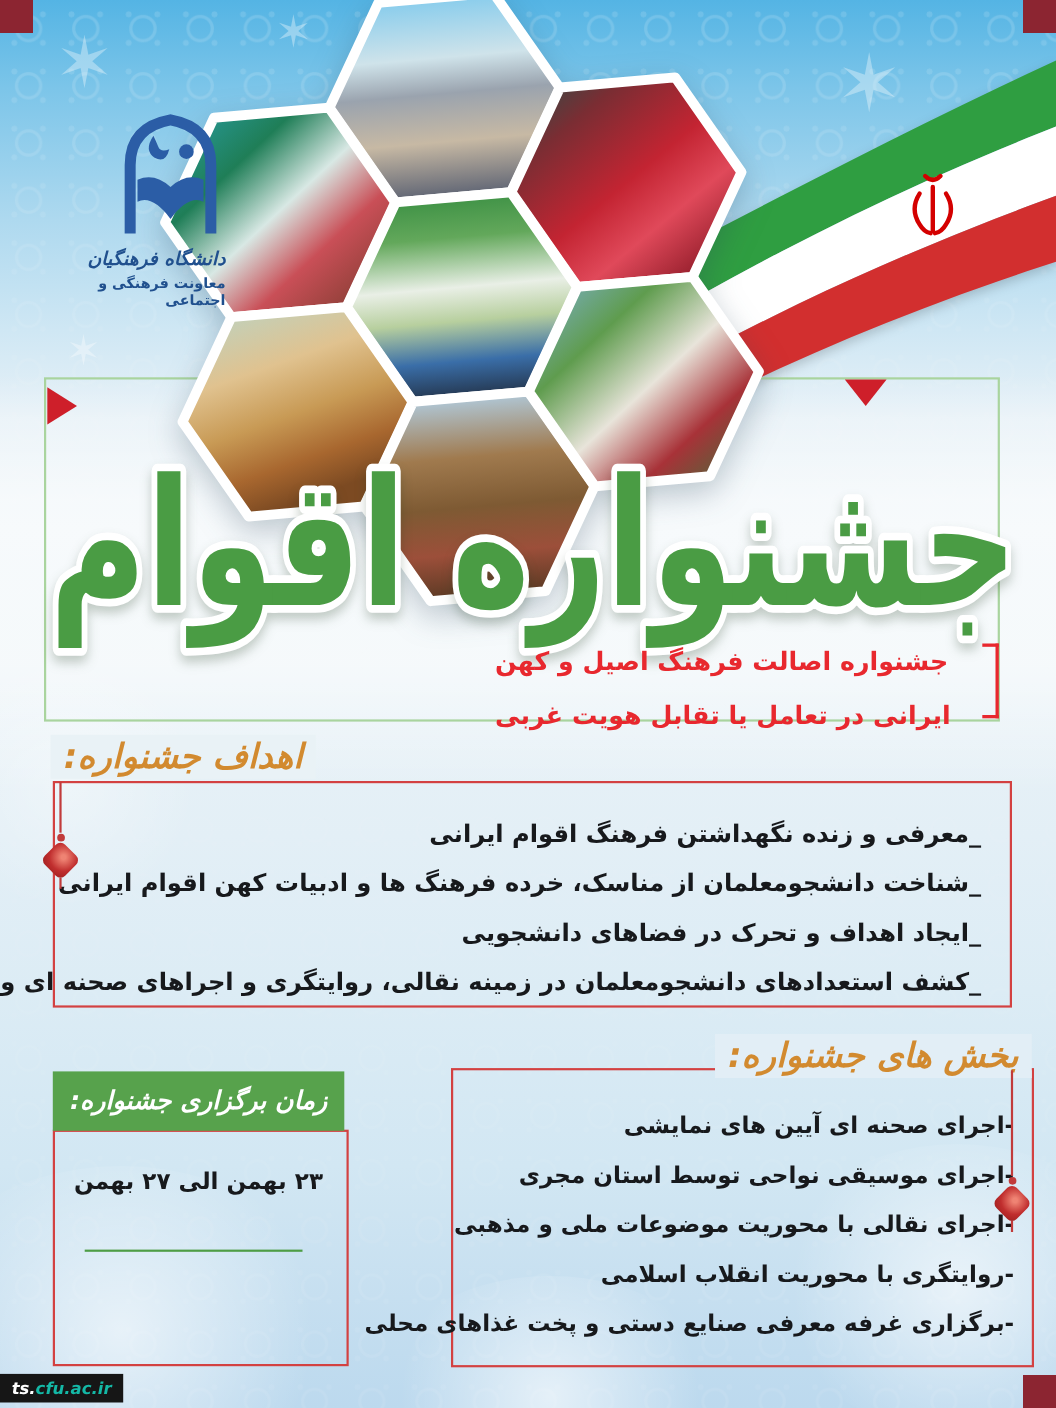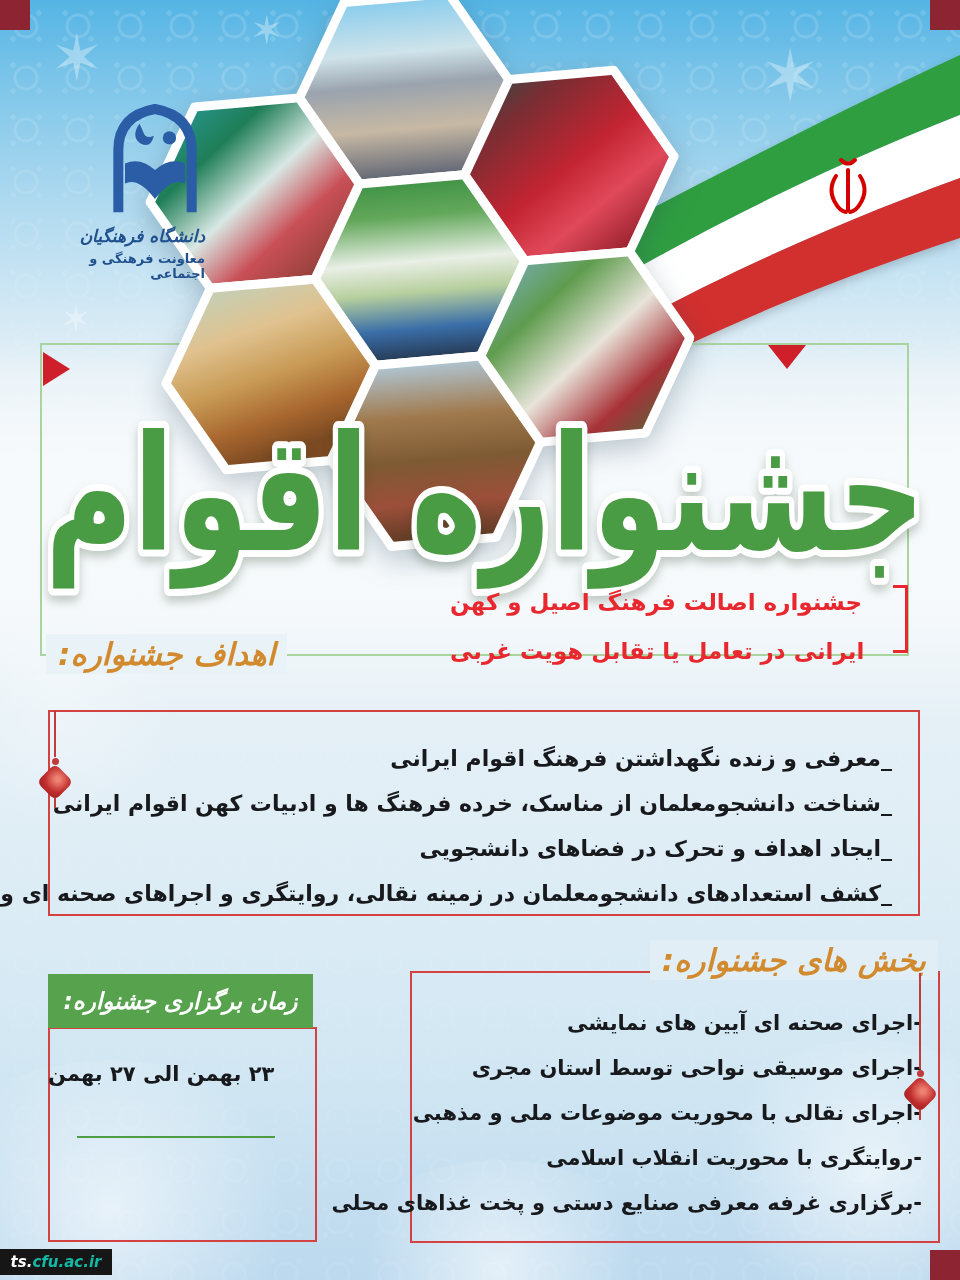--- a/index.html
+++ b/index.html
@@ -47,40 +47,40 @@
     text-align:left;color:#e8282e;font-weight:bold;font-size:23px;line-height:49px;}
   .subtitle-bracket{position:absolute;left:893px;top:585px;width:12px;height:62px;z-index:6;
     border-right:3px solid #e8282e;border-top:3px solid #e8282e;border-bottom:3px solid #e8282e;}
   
   .redbox{position:absolute;border:2px solid #d34141;z-index:4;}
   .cal-heading{position:absolute;z-index:5;color:#d28a2f;font-weight:bold;font-style:italic;
     font-size:31px;padding:2px 12px;white-space:nowrap;direction:rtl;}
   .items{direction:rtl;text-align:right;color:#17191c;font-weight:bold;}
   .items div{white-space:nowrap;}
   
-  .goals-heading{left:46px;top:634px;background:#e9f2f6;}
+  .goals-heading{left:46px;top:668px;background:#e9f2f6;}
   .goals-box{left:48px;top:710px;width:868px;height:202px;}
   .goals-items{padding:24px 26px 0 8px;font-size:22px;line-height:45px;}
   
   .sections-heading{right:22px;top:940px;background:#e2eef6;}
   .sections-box{left:410px;top:971px;width:510px;height:268px;padding-left:16px;}
   .sections-items{padding:28px 16px 0 6px;font-size:21px;line-height:45px;}
   
   .pendant{position:absolute;z-index:5;display:flex;flex-direction:column;align-items:center;}
   .pendant .string{width:2px;background:#c13b3b;}
   .pendant .knot{width:7px;height:7px;border-radius:50%;background:#c13b3b;margin:1px 0;}
   .pendant .body{width:26px;height:26px;margin:3px 0;transform:rotate(45deg);border-radius:6px;
     background:radial-gradient(circle at 50% 35%,#ef8373 10%,#c02e2e 60%,#9e1f1f);}
   .pendant .tip{width:2px;height:10px;background:#c13b3b;}
   
   .sched-header{position:absolute;left:48px;top:974px;width:265px;height:54px;background:#57a24c;z-index:5;
     display:flex;align-items:center;justify-content:center;color:#fff;font-weight:bold;font-style:italic;
     font-size:23px;direction:rtl;}
   .sched-box{left:48px;top:1027px;width:265px;height:211px;}
-  .sched-dates{position:absolute;left:48px;top:1062px;width:265px;text-align:left;z-index:5;
+  .sched-dates{position:absolute;left:48px;top:1062px;width:265px;text-align:center;z-index:5;
     direction:rtl;font-size:21px;font-weight:bold;color:#17191c;}
   .sched-divider{position:absolute;left:77px;top:1136px;width:198px;height:2px;background:#4e9d45;z-index:5;}
   .sched-location{position:absolute;left:48px;top:1188px;width:265px;text-align:center;z-index:5;
     direction:rtl;font-size:20px;font-weight:bold;color:#17191c;}
   
   .urlbar{position:absolute;left:0;top:1249px;width:112px;height:26px;background:#161616;z-index:9;
     display:flex;align-items:center;justify-content:center;font-style:italic;font-weight:bold;font-size:15px;}
   .urlbar .p1{color:#fff;}
   .urlbar .p2{color:#14b8a6;}
 </style>

